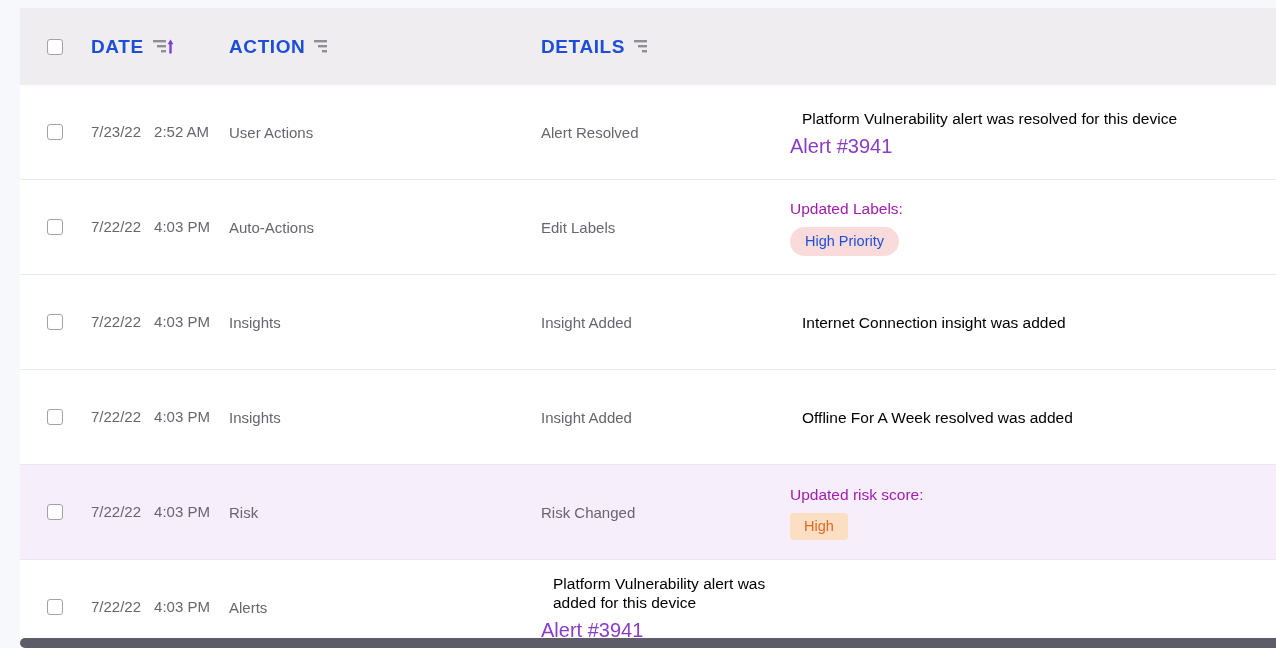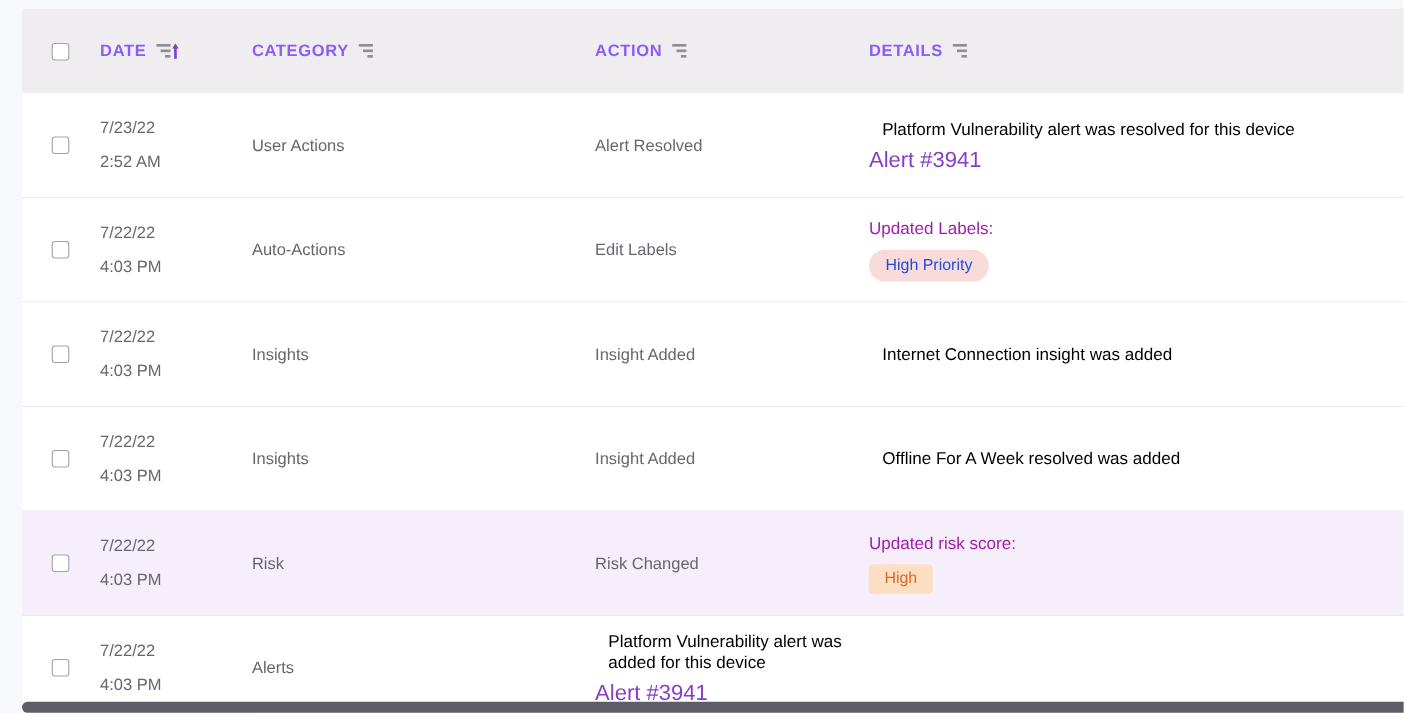--- a/index.html
+++ b/index.html
@@ -24,24 +24,24 @@
     background: #efedf0;
     height: 77px;
   }
   .hcell {
     display: flex;
     align-items: center;
     gap: 9px;
     cursor: pointer;
   }
   .hlabel {
-    font-size: 15px;
+    font-size: 19px;
     font-weight: 700;
     letter-spacing: 0.6px;
-    color: #8b5cf6;
+    color: #1d4ed8;
   }
   .hicon { display: inline-flex; align-items: center; }
   
   .cb-cell { display: flex; align-items: center; padding-left: 27px; height: 100%; }
   .checkbox {
     width: 16px; height: 16px;
     border: 1.5px solid #a3a2ab;
     border-radius: 3px;
     background: #fff;
     cursor: pointer;
@@ -49,21 +49,21 @@
   }
   
   .trow {
     height: 95px;
     background: #ffffff;
     border-bottom: 1px solid #e9e8ec;
   }
   .trow.highlighted { background: #f6eefa; }
   .cell-date {
     display: flex;
-    flex-direction: column;
+    flex-direction: row;
     gap: 13px;
     font-size: 15px;
     color: #67656e;
     line-height: 18px;
   }
   .cell-text {
     font-size: 15px;
     color: #67656e;
   }
   .cell-details {
@@ -121,30 +121,20 @@
         <svg width="21" height="17" viewBox="0 0 21 17">
           <rect x="0" y="2" width="13" height="2.4" fill="#8f8e96"></rect>
           <rect x="4" y="7" width="9" height="2.4" fill="#8f8e96"></rect>
           <rect x="8" y="12" width="5" height="2.4" fill="#8f8e96"></rect>
           <path d="M17.5 15.5 L17.5 3.5" stroke="#7b3fd6" stroke-width="2.4" fill="none"></path>
           <path d="M14.6 6.2 L17.5 1.5 L20.4 6.2 Z" fill="#7b3fd6"></path>
         </svg>
       </span>
     </div>
 
-    <div class="hcell">
-      <span class="hlabel">CATEGORY</span>
-      <span class="hicon">
-        <svg width="14" height="15" viewBox="0 0 14 15">
-          <rect x="0" y="1" width="13" height="2.4" fill="#8f8e96"></rect>
-          <rect x="4" y="6" width="9" height="2.4" fill="#8f8e96"></rect>
-          <rect x="8" y="11" width="5" height="2.4" fill="#8f8e96"></rect>
-        </svg>
-      </span>
-    </div>
 
     <div class="hcell">
       <span class="hlabel">ACTION</span>
       <span class="hicon">
         <svg width="14" height="15" viewBox="0 0 14 15">
           <rect x="0" y="1" width="13" height="2.4" fill="#8f8e96"></rect>
           <rect x="4" y="6" width="9" height="2.4" fill="#8f8e96"></rect>
           <rect x="8" y="11" width="5" height="2.4" fill="#8f8e96"></rect>
         </svg>
       </span>

